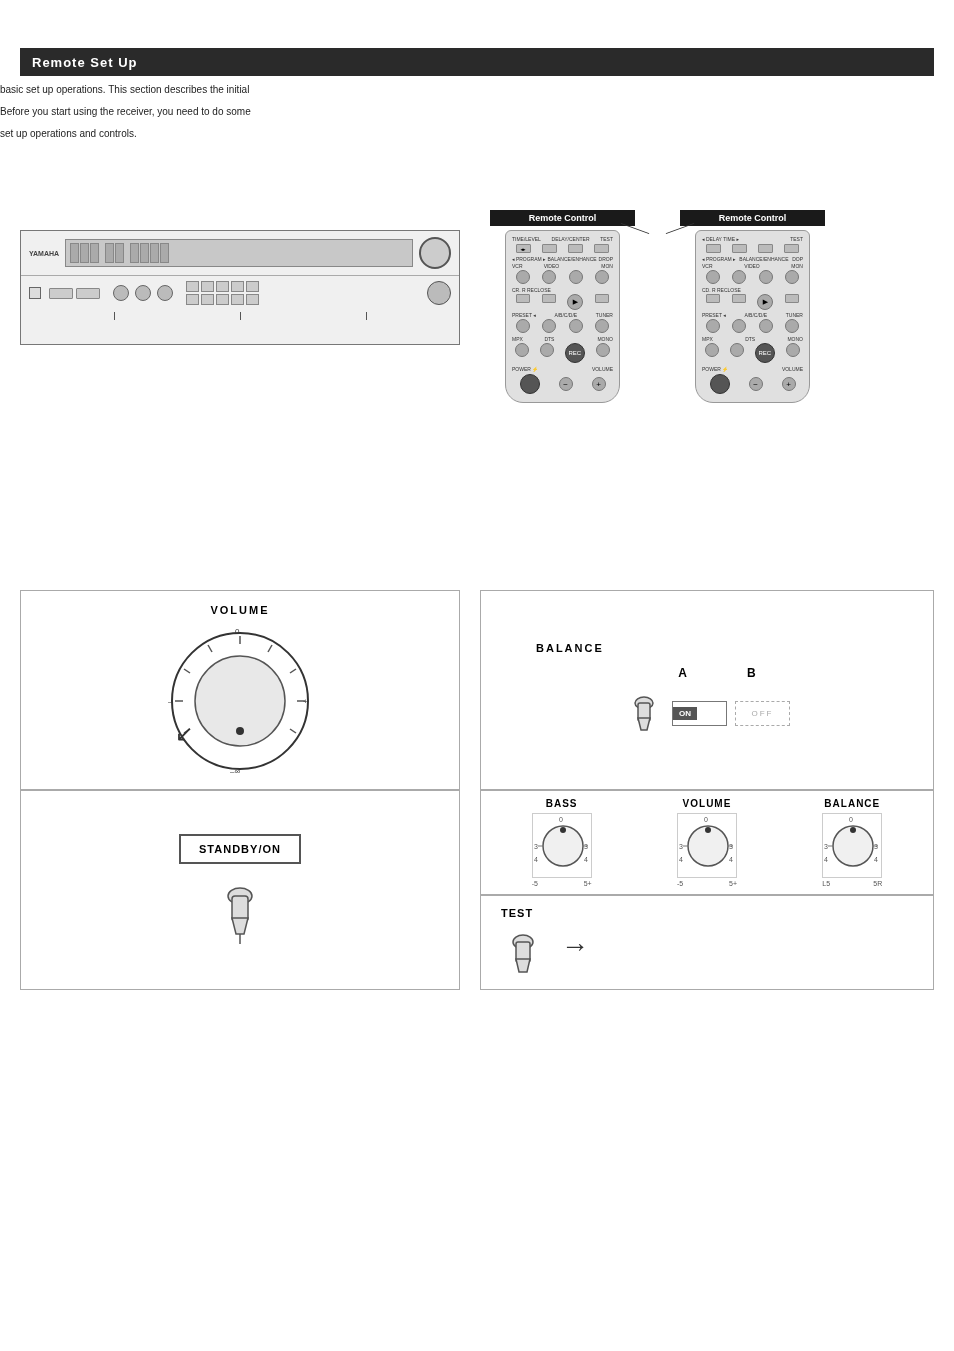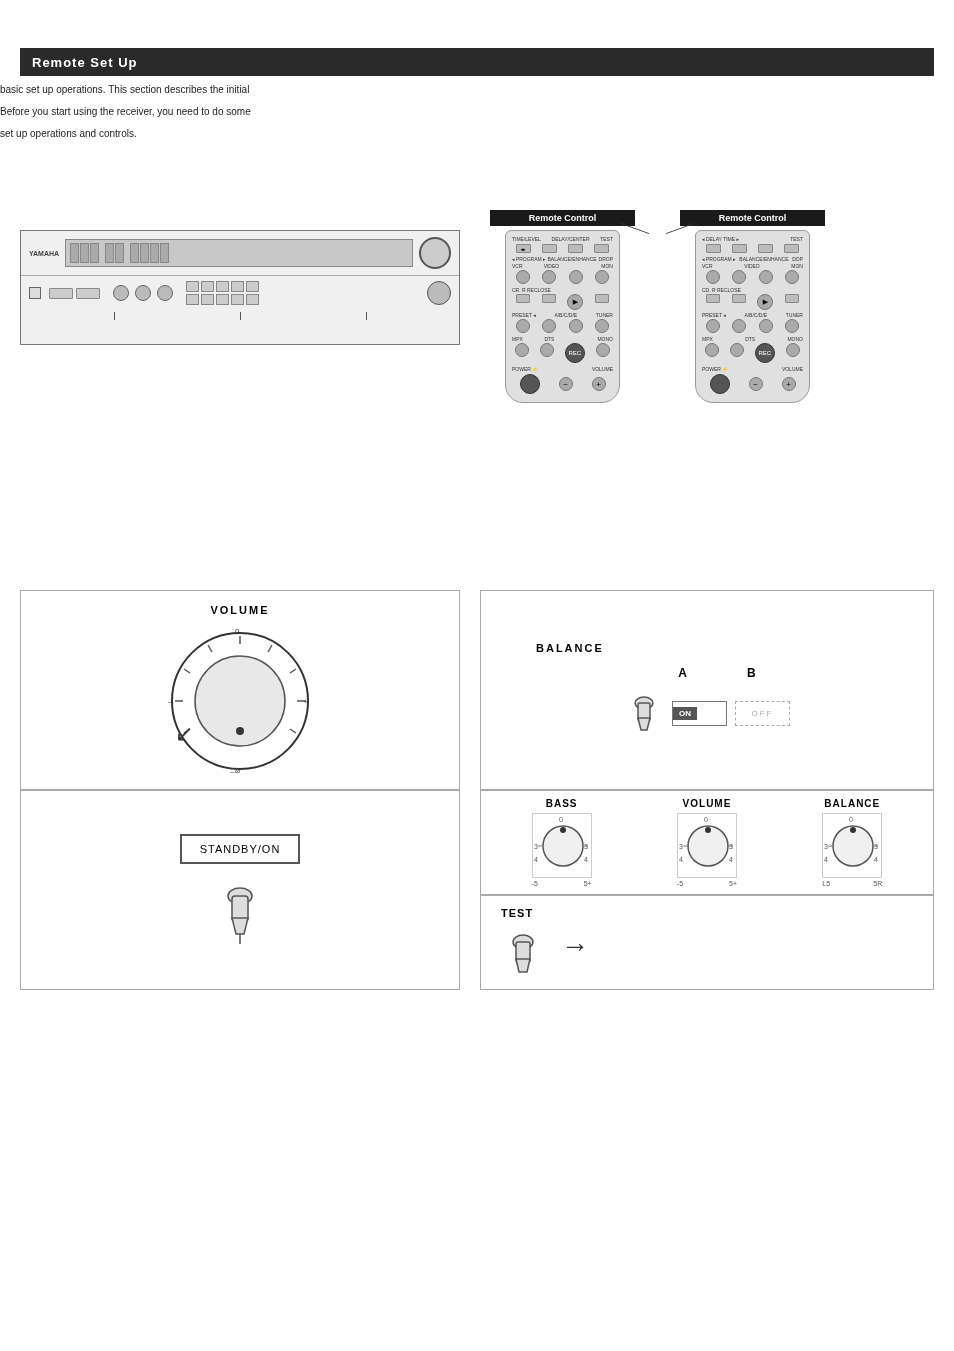--- a/index.html
+++ b/index.html
@@ -343,21 +343,21 @@
       <text x="138" y="78" font-size="8" fill="#333">+</text>
       <text x="3" y="78" font-size="8" fill="#333">–</text>
       <text x="65" y="148" font-size="8" fill="#333">–∞</text>
 
       <text x="10" y="115" font-size="22" fill="#333">↙</text>
     </svg>
   </div>
 </div>
 
 <div style="position:absolute; top:790px; left:20px; width:440px; height:200px; border:1px solid #aaa; display:flex; flex-direction:column; align-items:center; justify-content:center;">
-  <div style="border:2px solid #555; padding:7px 18px; font-size:11px; font-weight:normal; letter-spacing:1px; margin-bottom:12px;">STANDBY/ON</div>
+  <div style="border:2px solid #555; padding:7px 18px; font-size:11px; font-weight:bold; letter-spacing:1px; margin-bottom:12px;">STANDBY/ON</div>
 
   <div style="position:relative; display:flex; flex-direction:column; align-items:center;">
     <svg width="60" height="70" viewBox="0 0 60 70">
 
       <ellipse cx="30" cy="20" rx="12" ry="8" fill="#ddd" stroke="#555" stroke-width="1.5"></ellipse>
       <rect x="22" y="20" width="16" height="25" rx="3" fill="#ddd" stroke="#555" stroke-width="1.5"></rect>
       <polygon points="22,42 38,42 34,58 26,58" fill="#ddd" stroke="#555" stroke-width="1.5"></polygon>
       <line x1="30" y1="58" x2="30" y2="68" stroke="#555" stroke-width="1.5"></line>
     </svg>
   </div>

